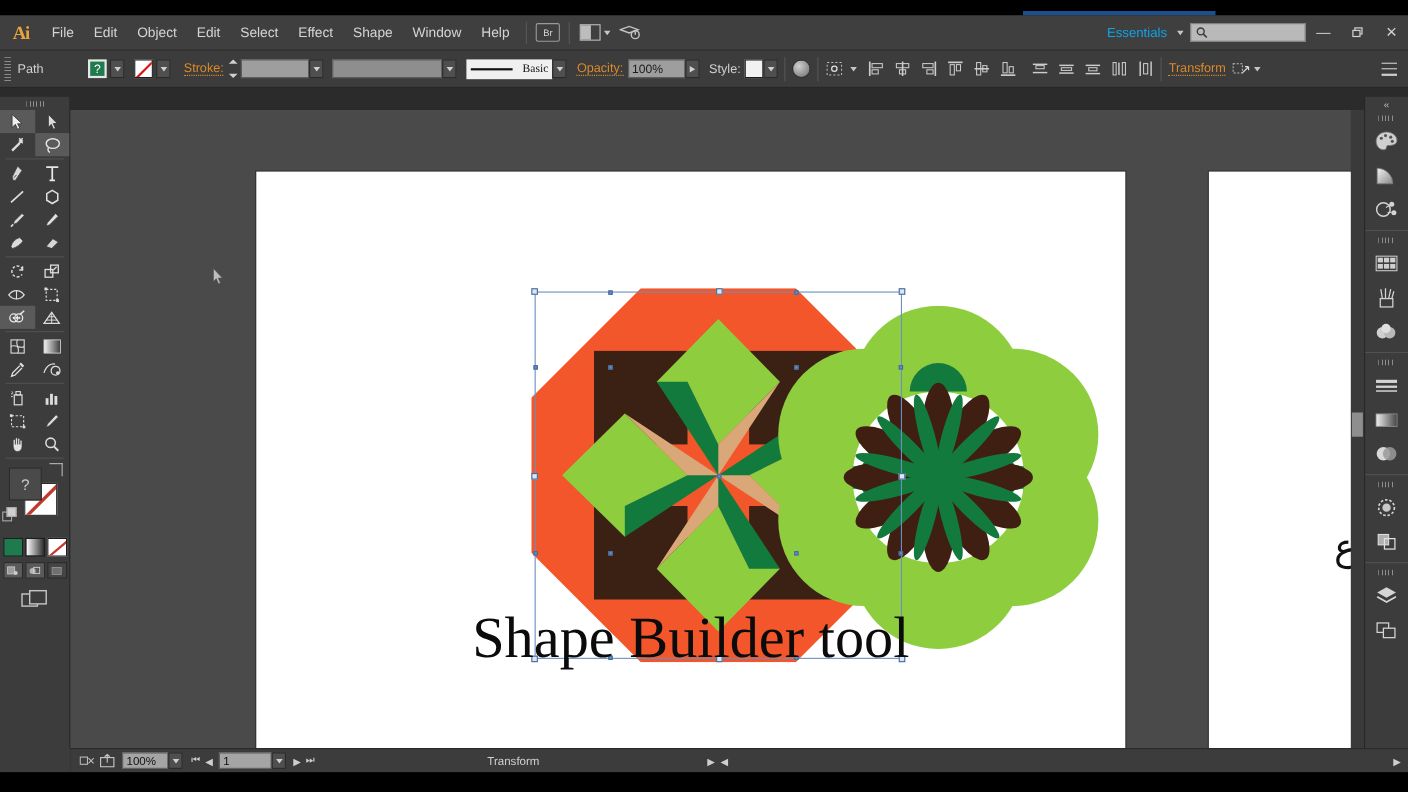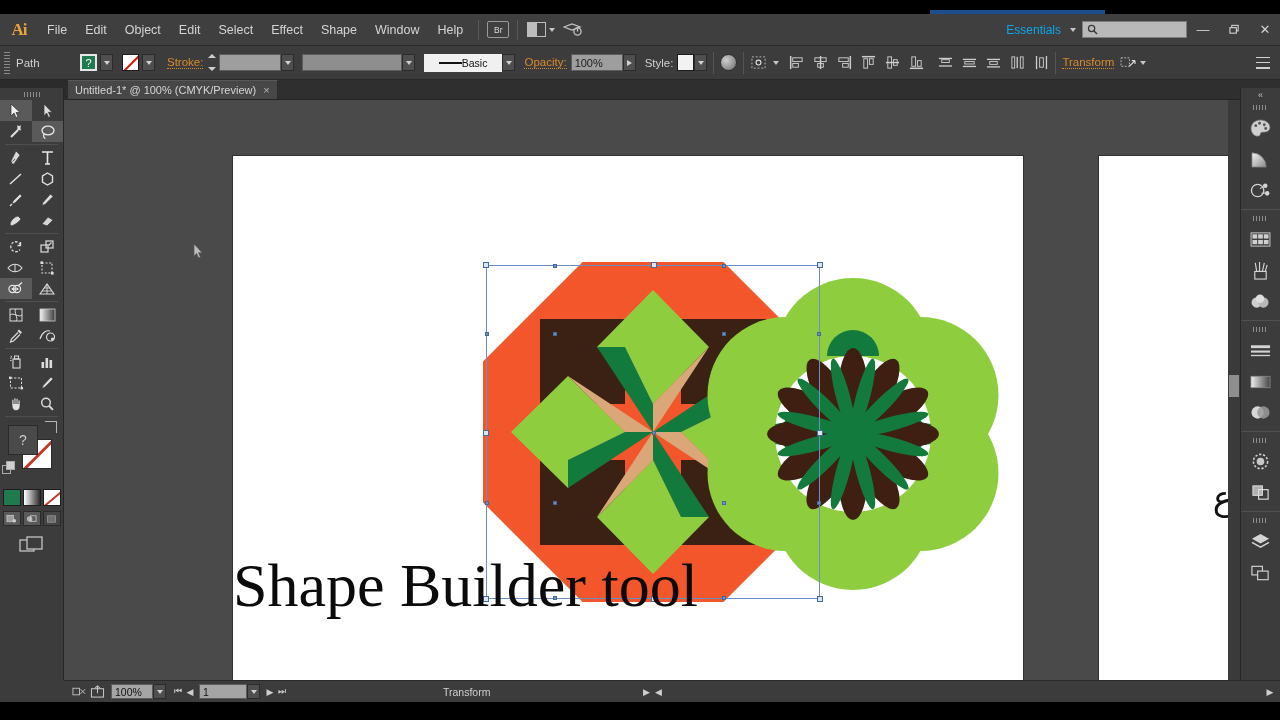--- a/index.html
+++ b/index.html
@@ -56,21 +56,21 @@
   .dd-caret { width:0;height:0;border-left:3px solid transparent;border-right:3px solid transparent;
               border-top:4px solid #d0d0d0; }
   .spin { width:11px; height:17px; display:flex; flex-direction:column; justify-content:space-between; }
   .spin i { width:0;height:0;border-left:4px solid transparent;border-right:4px solid transparent; }
   .spin i.up { border-bottom:4px solid #cfcfcf; }
   .spin i.dn { border-top:4px solid #cfcfcf; }
   .field { background:#9e9e9e; border:1px solid #5c5c5c; height:17px; display:flex; align-items:center;
            padding:0 3px; color:#1b1b1b; font-size:11px; }
   .field.dark { background:#8e8e8e; }
   .brushbox { width:78px; height:18px; background:#f0f0f0; display:flex; align-items:center;
-              padding:0 15px; font-size:10.5px; color:#111; justify-content:space-between; }
+              padding:0 4px; font-size:10.5px; color:#111; justify-content:space-between;font-family:Liberation Serif, serif; }
   .brushline { width:38px; height:2px; background:#111; }
   .circ-ic { width:17px; height:17px; border-radius:50%; background:
              radial-gradient(circle at 35% 35%,#cfcfcf,#6b6b6b); border:1px solid #303030; }
   .cb-sep { width:1px; height:22px; background:#555; margin:0 6px; }
   .panelmenu { width:14px; height:12px; display:flex; flex-direction:column; justify-content:space-between; }
   .panelmenu i { height:1.5px; background:#cfcfcf; }
 
   
   .tabstrip { position:absolute; left:68px; top:80px; width:1212px; height:20px; background:#2f2f2f;
               border-bottom:1px solid #232323; display:flex; align-items:flex-end; }
@@ -135,22 +135,22 @@
                 font-family:"DejaVu Sans", sans-serif; }
 
   .cursor { position:absolute; left:129px; top:143px; width:12px; height:17px; }
 
   
   .selbox { position:absolute; left:253px; top:109px; width:334px; height:334px;
             border:1px solid #6a8fc0; }
   .handle { position:absolute; width:6px; height:6px; background:#dbe6f4; border:1px solid #44699b; }
   .anchor { position:absolute; width:4px; height:4px; background:#6a8fc0; border:1px solid #44699b; }
 
-  .caption { position:absolute; left:0; width:790px; top:394px; text-align:left;
-             font-family:"Liberation Serif", serif; font-size:62px; color:#0b0b0b; white-space:nowrap; }
+  .caption { position:absolute; left:0; width:790px; top:394px; text-align:center;
+             font-family:"Liberation Serif", serif; font-size:53px; color:#0b0b0b; white-space:nowrap; }
 
   
   .rdock { position:absolute; left:1240px; top:88px; width:40px; height:592px; background:#3c3c3c;
            border-left:1px solid #272727; }
   .rd-collapse { height:14px; display:flex; align-items:center; justify-content:center; color:#c0c0c0;
                  font-size:9px; }
   .rd-group { border-bottom:1px solid #515151; padding-bottom:3px; margin-bottom:3px; }
   .rd-grip { height:11px; display:flex; align-items:center; justify-content:center; }
   .rd-grip i { width:15px; height:5px; background:
                repeating-linear-gradient(to right,#8e8e8e 0 1px,transparent 1px 3px); }
@@ -366,26 +366,20 @@
     <div class="caret"></div>
     <div style="margin-left:auto;margin-right:10px">
       <div class="panelmenu">
           <i></i>
           <i></i>
           <i></i>
         </div>
     </div>
   </div>
 
-  <div class="tabstrip">
-    <div class="doctab">
-      <span class="doctab-title">Untitled-1* @ 100% (CMYK/Preview)</span>
-      <span class="doctab-close">×</span>
-    </div>
-  </div>
 
   <div class="toolpanel">
     <div class="tp-head">
         <i></i>
       </div>
     <div class="tgrid">
       <div class="tcell sel">
         <svg width="13" height="16" viewBox="0 0 13 16">
             <path d="M2 1 L2 13 L5 10 L7 14.5 L9 13.5 L7 9.5 L11 9.5 Z" fill="#f0f0f0" stroke="#333" stroke-width=".7"></path>
           </svg>

